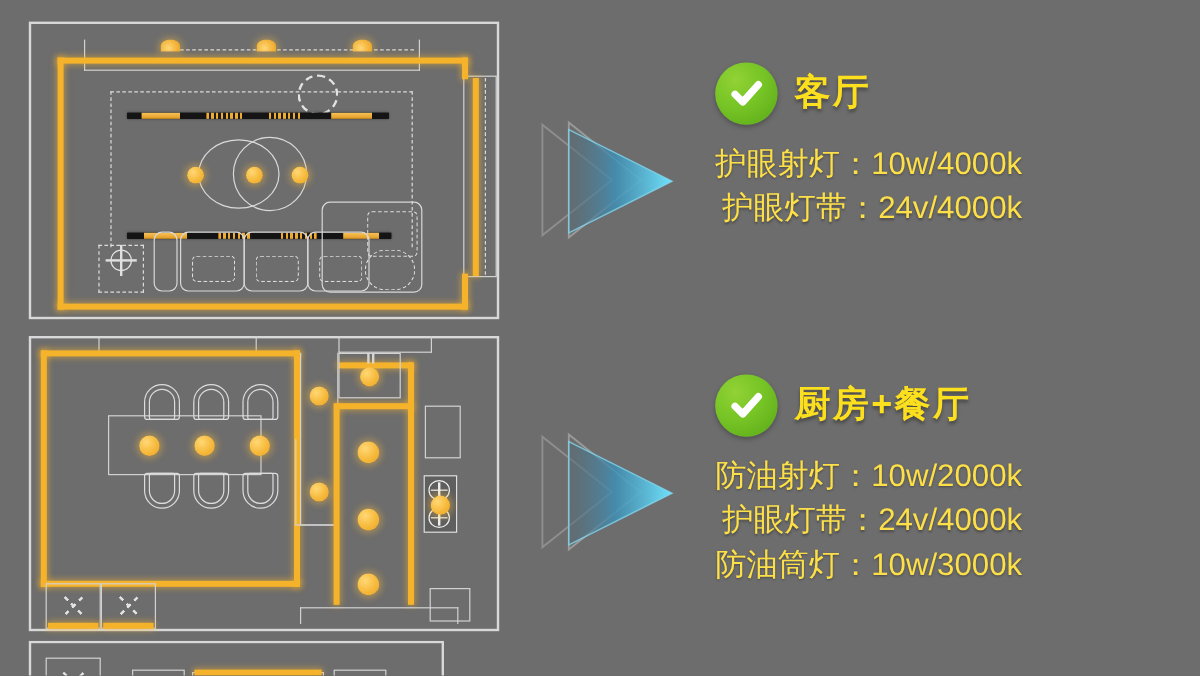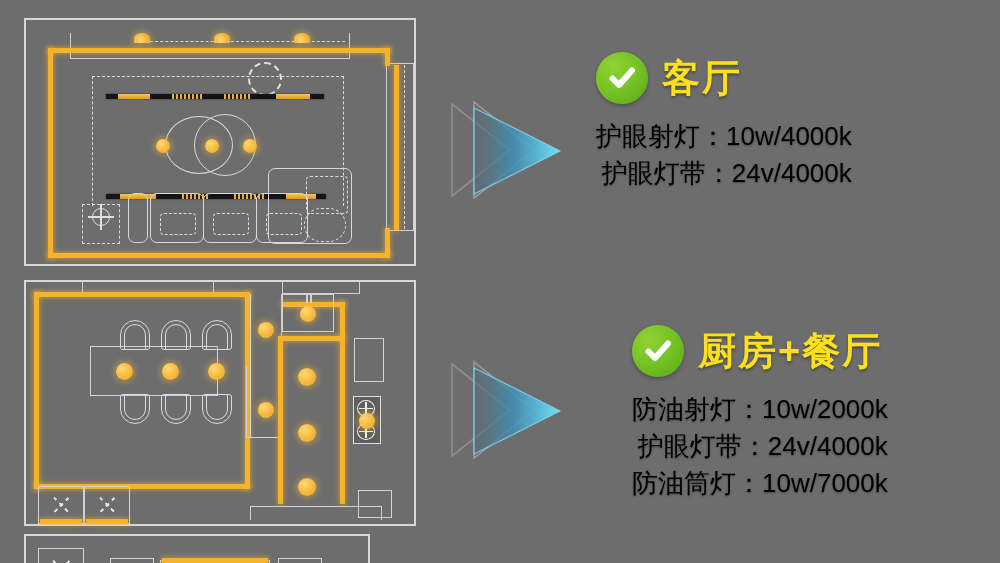--- a/index.html
+++ b/index.html
@@ -67,24 +67,24 @@
   .crosshair i.h{left:0;right:0;top:50%;height:1.5px;margin-top:-.75px;}
   .crosshair i.v{top:0;bottom:0;left:50%;width:1.5px;margin-left:-.75px;}
 
   
   .panel{position:absolute;}
   .head{display:flex;align-items:center;gap:14px;}
   .check{width:52px;height:52px;border-radius:50%;
          background:radial-gradient(circle at 33% 28%,#92d235 0%,#76c425 45%,#5aa818 100%);
          box-shadow:0 2px 4px rgba(0,0,0,.28);position:relative;flex:0 0 auto;}
   .check svg{position:absolute;left:50%;top:50%;transform:translate(-50%,-50%);}
-  .title{font-size:38px;font-weight:bold;color:#fcdf1d;letter-spacing:2px;line-height:1;
+  .title{font-size:30px;font-weight:bold;color:#fcdf1d;letter-spacing:2px;line-height:1;
          text-shadow:0 2px 3px rgba(0,0,0,.35);white-space:nowrap;}
   .speclist{margin-top:14px;}
-  .spec{font-size:26px;color:#000000;line-height:1.42;white-space:nowrap;text-align:right;
+  .spec{font-size:26px;color:#fde047;line-height:1.42;white-space:nowrap;text-align:right;
         text-shadow:0 1px 2px rgba(0,0,0,.35);}
 
   
   .arrow{position:absolute;width:120px;height:104px;}
   .arrow svg{display:block;}
 </style>
 </head>
 <body>
 
 <div id="stage">
@@ -296,29 +296,29 @@
           <stop offset="45%" stop-color="#3f8fb5" stop-opacity="0.85"></stop>
           <stop offset="100%" stop-color="#6fe2fb"></stop>
         </linearGradient>
       </defs>
       <polygon points="4,6 4,98 62,52" fill="none" stroke="#8e8e8e" stroke-width="1.6"></polygon>
       <polygon points="26,4 26,100 86,52" fill="none" stroke="#9a9a9a" stroke-width="1.6"></polygon>
       <polygon points="26,10 26,96 112,53" fill="url(#ag2)" stroke="#7fd8f2" stroke-width="1.2" stroke-opacity="0.8"></polygon>
     </svg>
   </div>
 
-  <div class="panel" style="left:632px;top:312px;margin-top:13px;">
+  <div class="panel" style="left:596px;top:312px;">
     <div class="head">
       <div class="check">
         <svg width="32" height="32" viewBox="0 0 32 32">
           <path d="M6.5 16.5 L13 23 L26 8.5" fill="none" stroke="#ffffff" stroke-width="6" stroke-linecap="round" stroke-linejoin="round"></path>
         </svg>
       </div>
       <div class="title">厨房+餐厅</div>
     </div>
     <div class="speclist">
       <div class="spec">防油射灯：10w/2000k</div>
       <div class="spec">护眼灯带：24v/4000k</div>
-      <div class="spec">防油筒灯：10w/7000k</div>
+      <div class="spec">防油筒灯：10w/3000k</div>
     </div>
   </div>
 
 </div>
 
 </body></html>

